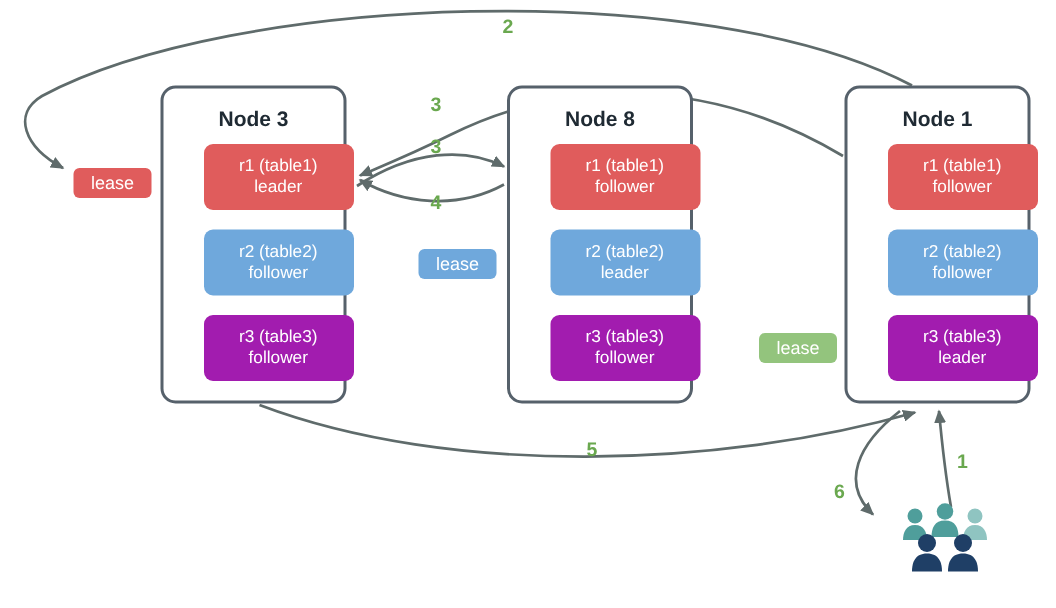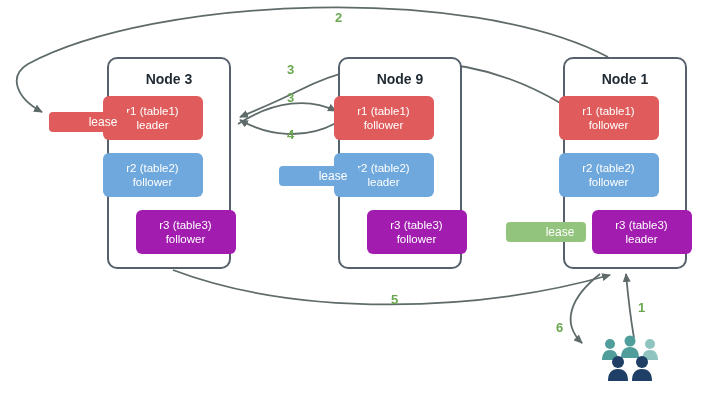--- a/index.html
+++ b/index.html
@@ -20,35 +20,35 @@
     border:2px solid #56616b;
     border-radius:10px;
     background:#ffffff;
     box-sizing:border-box;
     display:flex;flex-direction:column;align-items:center;
   }
   .node-title{
     margin-top:12px;margin-bottom:9px;
     font-size:14px;font-weight:bold;color:#1f2a33;
   }
-  .replicas{display:flex;flex-direction:column;gap:13px;align-items:flex-start;}
+  .replicas{display:flex;flex-direction:column;gap:13px;align-items:flex-end;}
   .replica{
     width:100px;height:44px;border-radius:6px;
     display:flex;flex-direction:column;align-items:center;justify-content:center;
     color:#ffffff;font-size:11.5px;line-height:14px;
   }
   .r-red{background:#e05c5c;}
   .r-blue{background:#6fa8dc;}
   .r-green{background:#a21caf;margin-left:33px;}
 
   
   .lease{
     position:absolute;width:52px;height:20px;border-radius:4px;
     display:flex;align-items:center;justify-content:center;
-    color:#ffffff;font-size:12px;padding-left:28px;
+    color:#ffffff;font-size:12px;
   }
   .lease-red{background:#e05c5c;}
   .lease-blue{background:#6fa8dc;}
   .lease-green{background:#93c47d;}
 
   
   .step{
     position:absolute;
     color:#6aa84f;font-size:13px;font-weight:bold;
   }
@@ -117,21 +117,21 @@
         <span>follower</span>
       </div>
       <div class="replica r-green">
         <span>r3 (table3)</span>
         <span>follower</span>
       </div>
     </div>
   </div>
 
   <div class="node" style="left:338px;top:57px;">
-    <div class="node-title">Node 9</div>
+    <div class="node-title">Node 8</div>
     <div class="replicas">
       <div class="replica r-red">
         <span>r1 (table1)</span>
         <span>follower</span>
       </div>
       <div class="replica r-blue">
         <span>r2 (table2)</span>
         <span>leader</span>
       </div>
       <div class="replica r-green">

